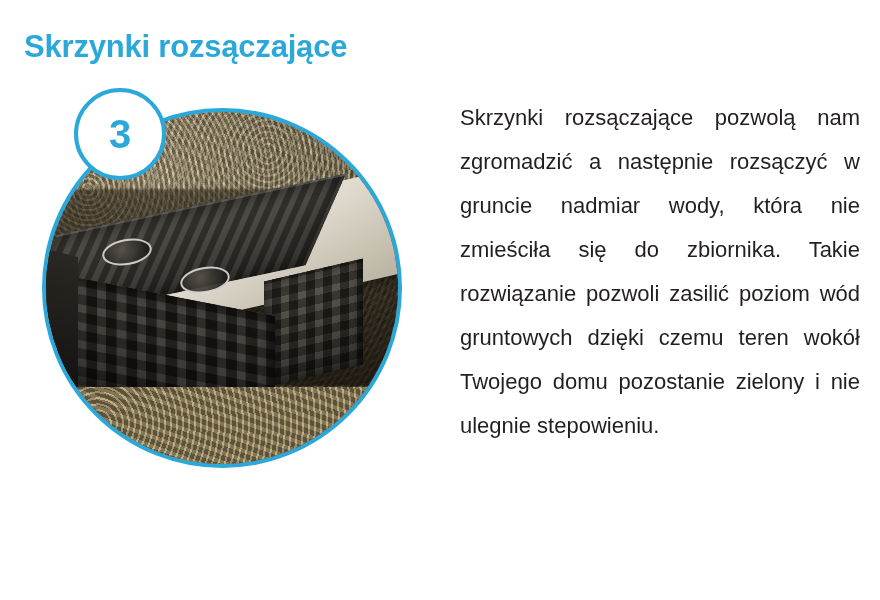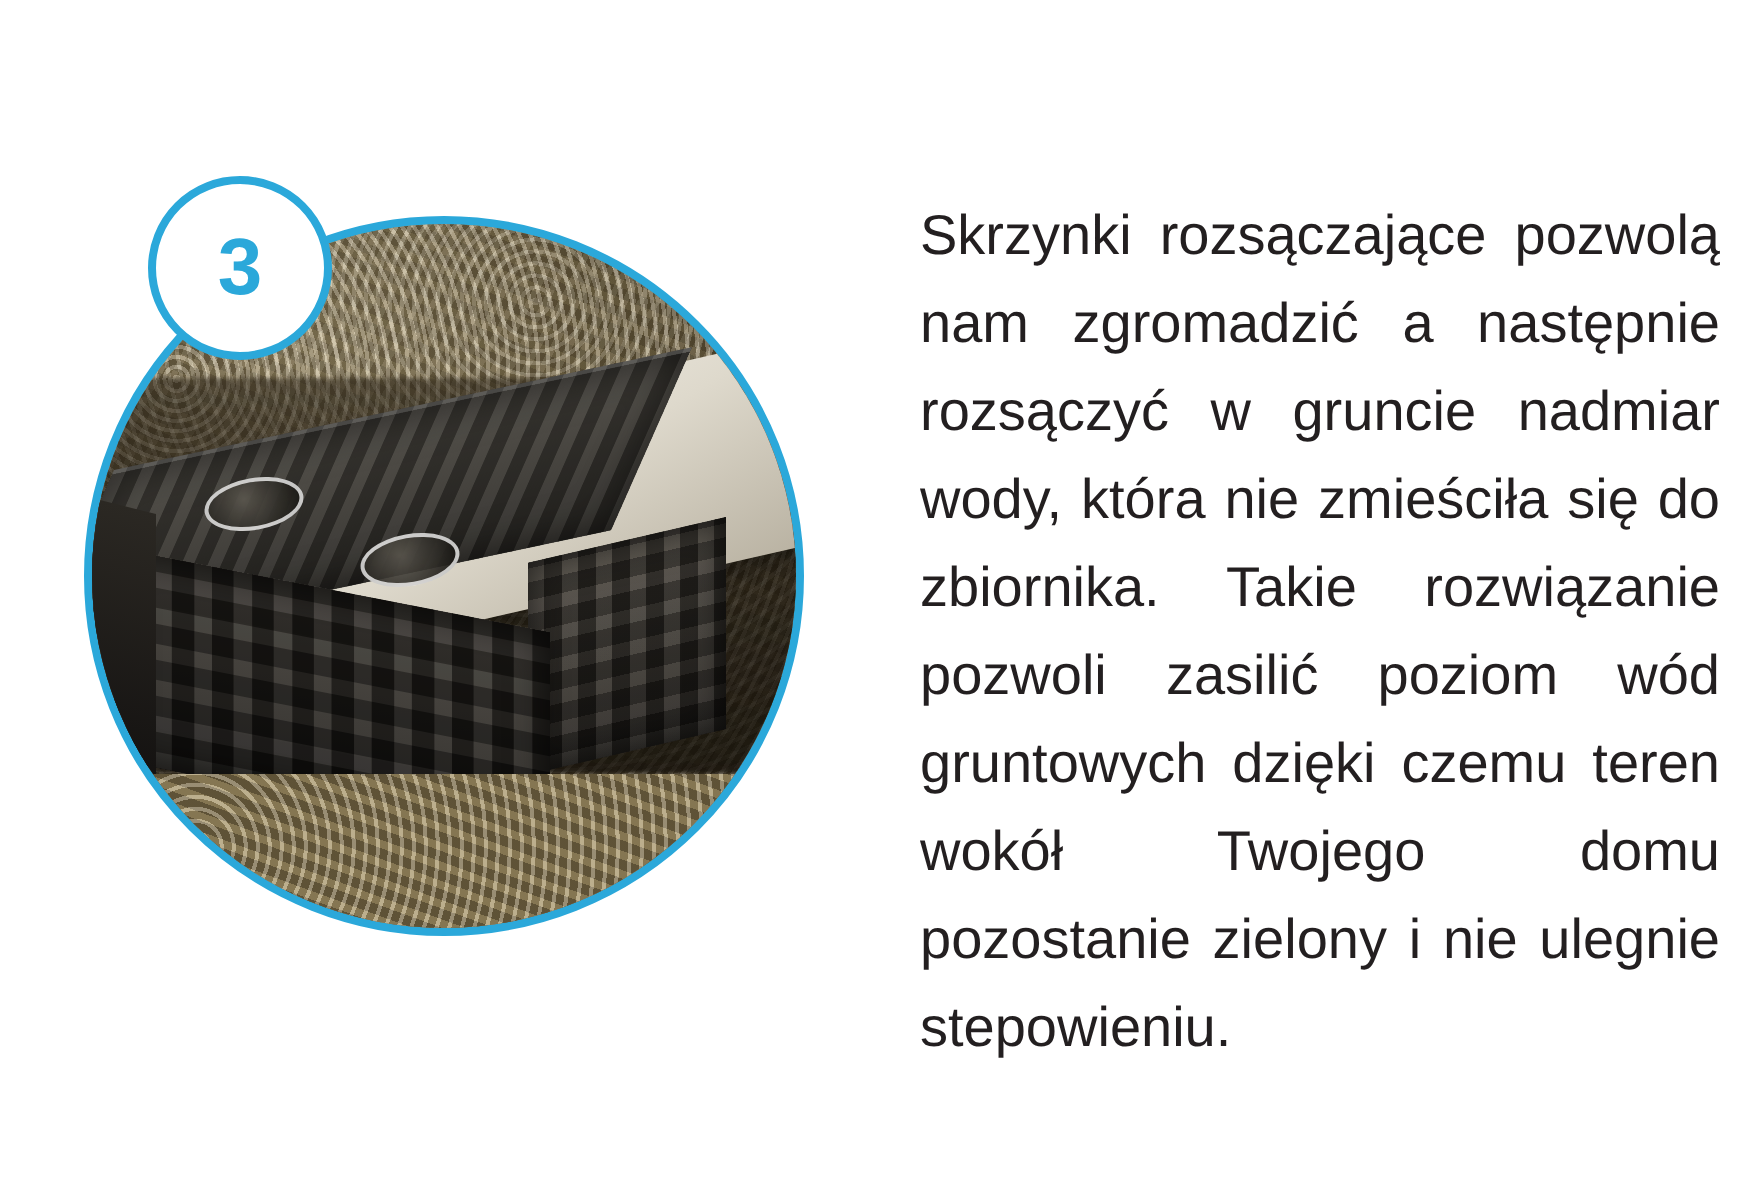--- a/index.html
+++ b/index.html
@@ -194,36 +194,37 @@
     font-weight: bold;
     line-height: 1;
   }
 
   
   .body-text {
     position: absolute;
     left: 460px;
     top: 96px;
     width: 400px;
-    font-size: 28px;
+    font-size: 22px;
     line-height: 44px;
     color: #231f20;
     text-align: justify;
     text-justify: inter-word;
     hyphens: manual;
   }
   .body-text p {
     margin: 0;
   }
 </style>
 </head>
 <body>
 
 <div class="page">
 
+  <h1 class="heading">Skrzynki rozsączające</h1>
 
   <div class="figure">
 
     <div class="circle-photo">
       <div class="gravel"></div>
       <div class="trench"></div>
       <div class="geotextile"></div>
 
       <div class="crate-top"></div>
       <div class="port p1"></div>

